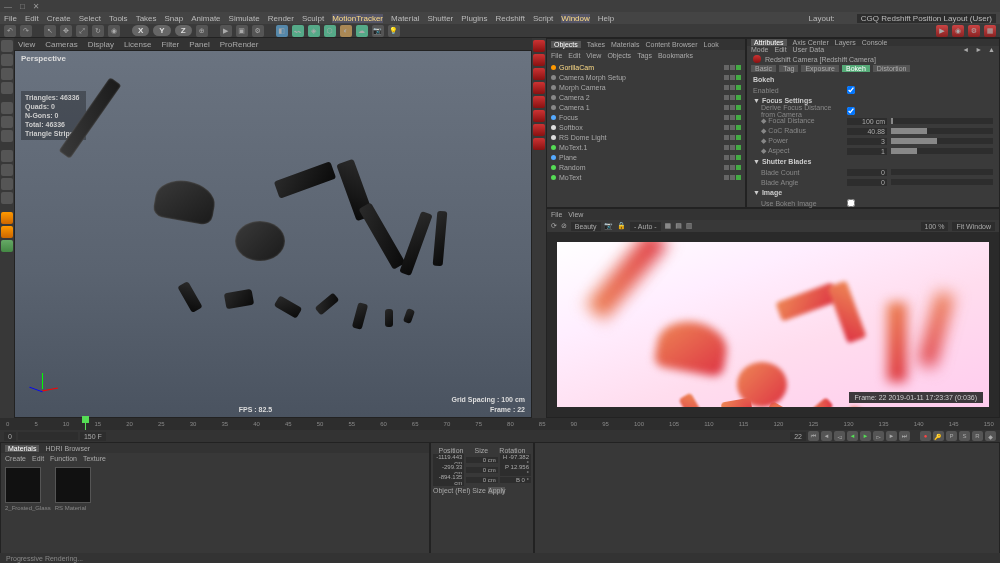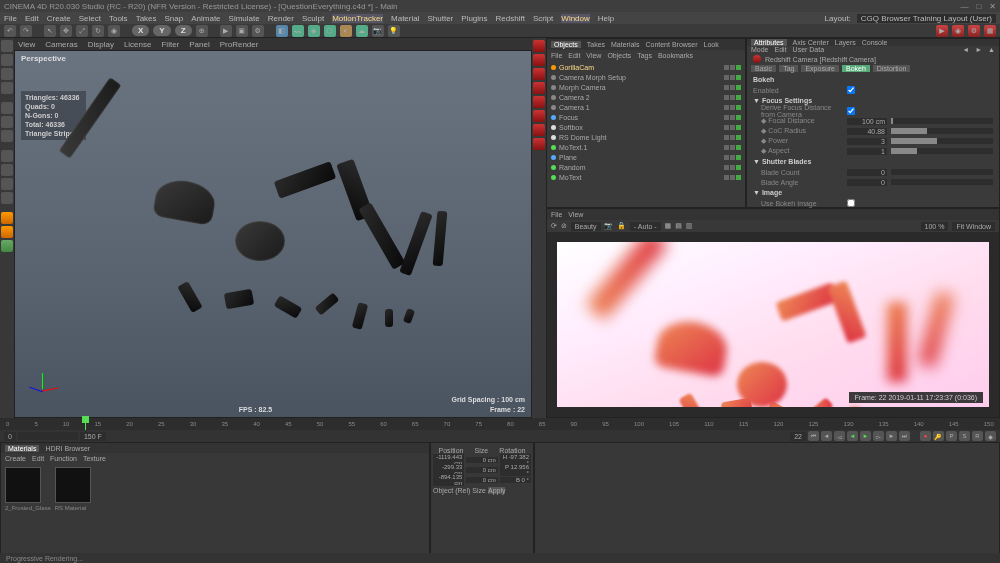--- a/index.html
+++ b/index.html
@@ -4,21 +4,21 @@
 <style>
 * { margin: 0; padding: 0; box-sizing: border-box; font-family: Arial, sans-serif; }
 body { width: 1000px; height: 563px; background: #333; color: #aaa; font-size: 8px; overflow: hidden; position: relative; }
 
 .titlebar { height: 12px; background: #3e3e3e; display: flex; align-items: center; padding: 0 4px; justify-content: space-between; }
 .titlebar .title { color: #999; font-size: 8px; }
 .win-controls { display: flex; gap: 8px; color: #999; }
 
 .menubar { height: 12px; background: #444; display: flex; align-items: center; padding: 0 4px; gap: 8px; color: #bbb; }
 .menubar span { cursor: pointer; }
-.menubar .right { margin-left: auto; display: flex; gap: 6px; justify-content: center; }
+.menubar .right { margin-left: auto; display: flex; gap: 22px; justify-content: center; }
 
 .toolbar1 { height: 14px; background: #3a3a3a; display: flex; align-items: center; padding: 0 4px; gap: 4px; border-bottom: 1px solid #222; }
 .toolbar1 .btn { width: 12px; height: 12px; background: #555; border-radius: 2px; display: flex; align-items: center; justify-content: center; font-size: 7px; }
 .toolbar1 .pill { background: #666; border-radius: 6px; padding: 0 6px; height: 11px; display: flex; align-items: center; color: #ddd; font-weight: bold; }
 .toolbar1 .red { background: linear-gradient(#c44,#822); }
 
 .main-area { display: flex; height: 380px; }
 
 .left-tools { width: 14px; background: #383838; display: flex; flex-direction: column; gap: 2px; padding: 2px 1px; }
 .left-tools .tool { width: 12px; height: 12px; background: #555; border-radius: 2px; }
@@ -106,21 +106,20 @@
 .coord-row .cv { flex: 1; background: #2d2d2d; text-align: right; padding: 0 2px; font-size: 6px; }
 
 .status-bar { flex: 1; background: #383838; border: 1px solid #222; padding: 2px 6px; font-size: 7px; color: #aaa; }
 
 .footer { position: absolute; bottom: 0; width: 100%; height: 10px; background: #333; display: flex; align-items: center; padding: 0 6px; font-size: 7px; color: #888; }
 </style>
 </head>
 <body>
 
 <div class="titlebar">
-  <span class="title">CINEMA 4D R20.030 Studio (RC - R20) (NFR Version - Restricted License) - [QuestionEverything.c4d *] - Main</span>
   <div class="win-controls">
     <span>—</span>
     <span>□</span>
     <span>✕</span>
   </div>
 </div>
 
 <div class="menubar">
   <span>File</span>
   <span>Edit</span>
@@ -136,21 +135,21 @@
   <span style="color:#fd8;background:#556">MotionTracker</span>
   <span>Material</span>
   <span>Shutter</span>
   <span>Plugins</span>
   <span>Redshift</span>
   <span>Script</span>
   <span style="color:#fd8;background:#556">Window</span>
   <span>Help</span>
   <div class="right">
     <span>Layout:</span>
-    <span style="background:#2d2d2d;padding:0 4px">CGQ Browser Training Layout (User)</span>
+    <span style="background:#2d2d2d;padding:0 4px">CGQ Redshift Position Layout (User)</span>
   </div>
 </div>
 
 <div class="toolbar1">
   <div class="btn">↶</div>
   <div class="btn">↷</div>
   <div style="width:4px"></div>
   <div class="btn">↖</div>
   <div class="btn">✥</div>
   <div class="btn">⤢</div>

